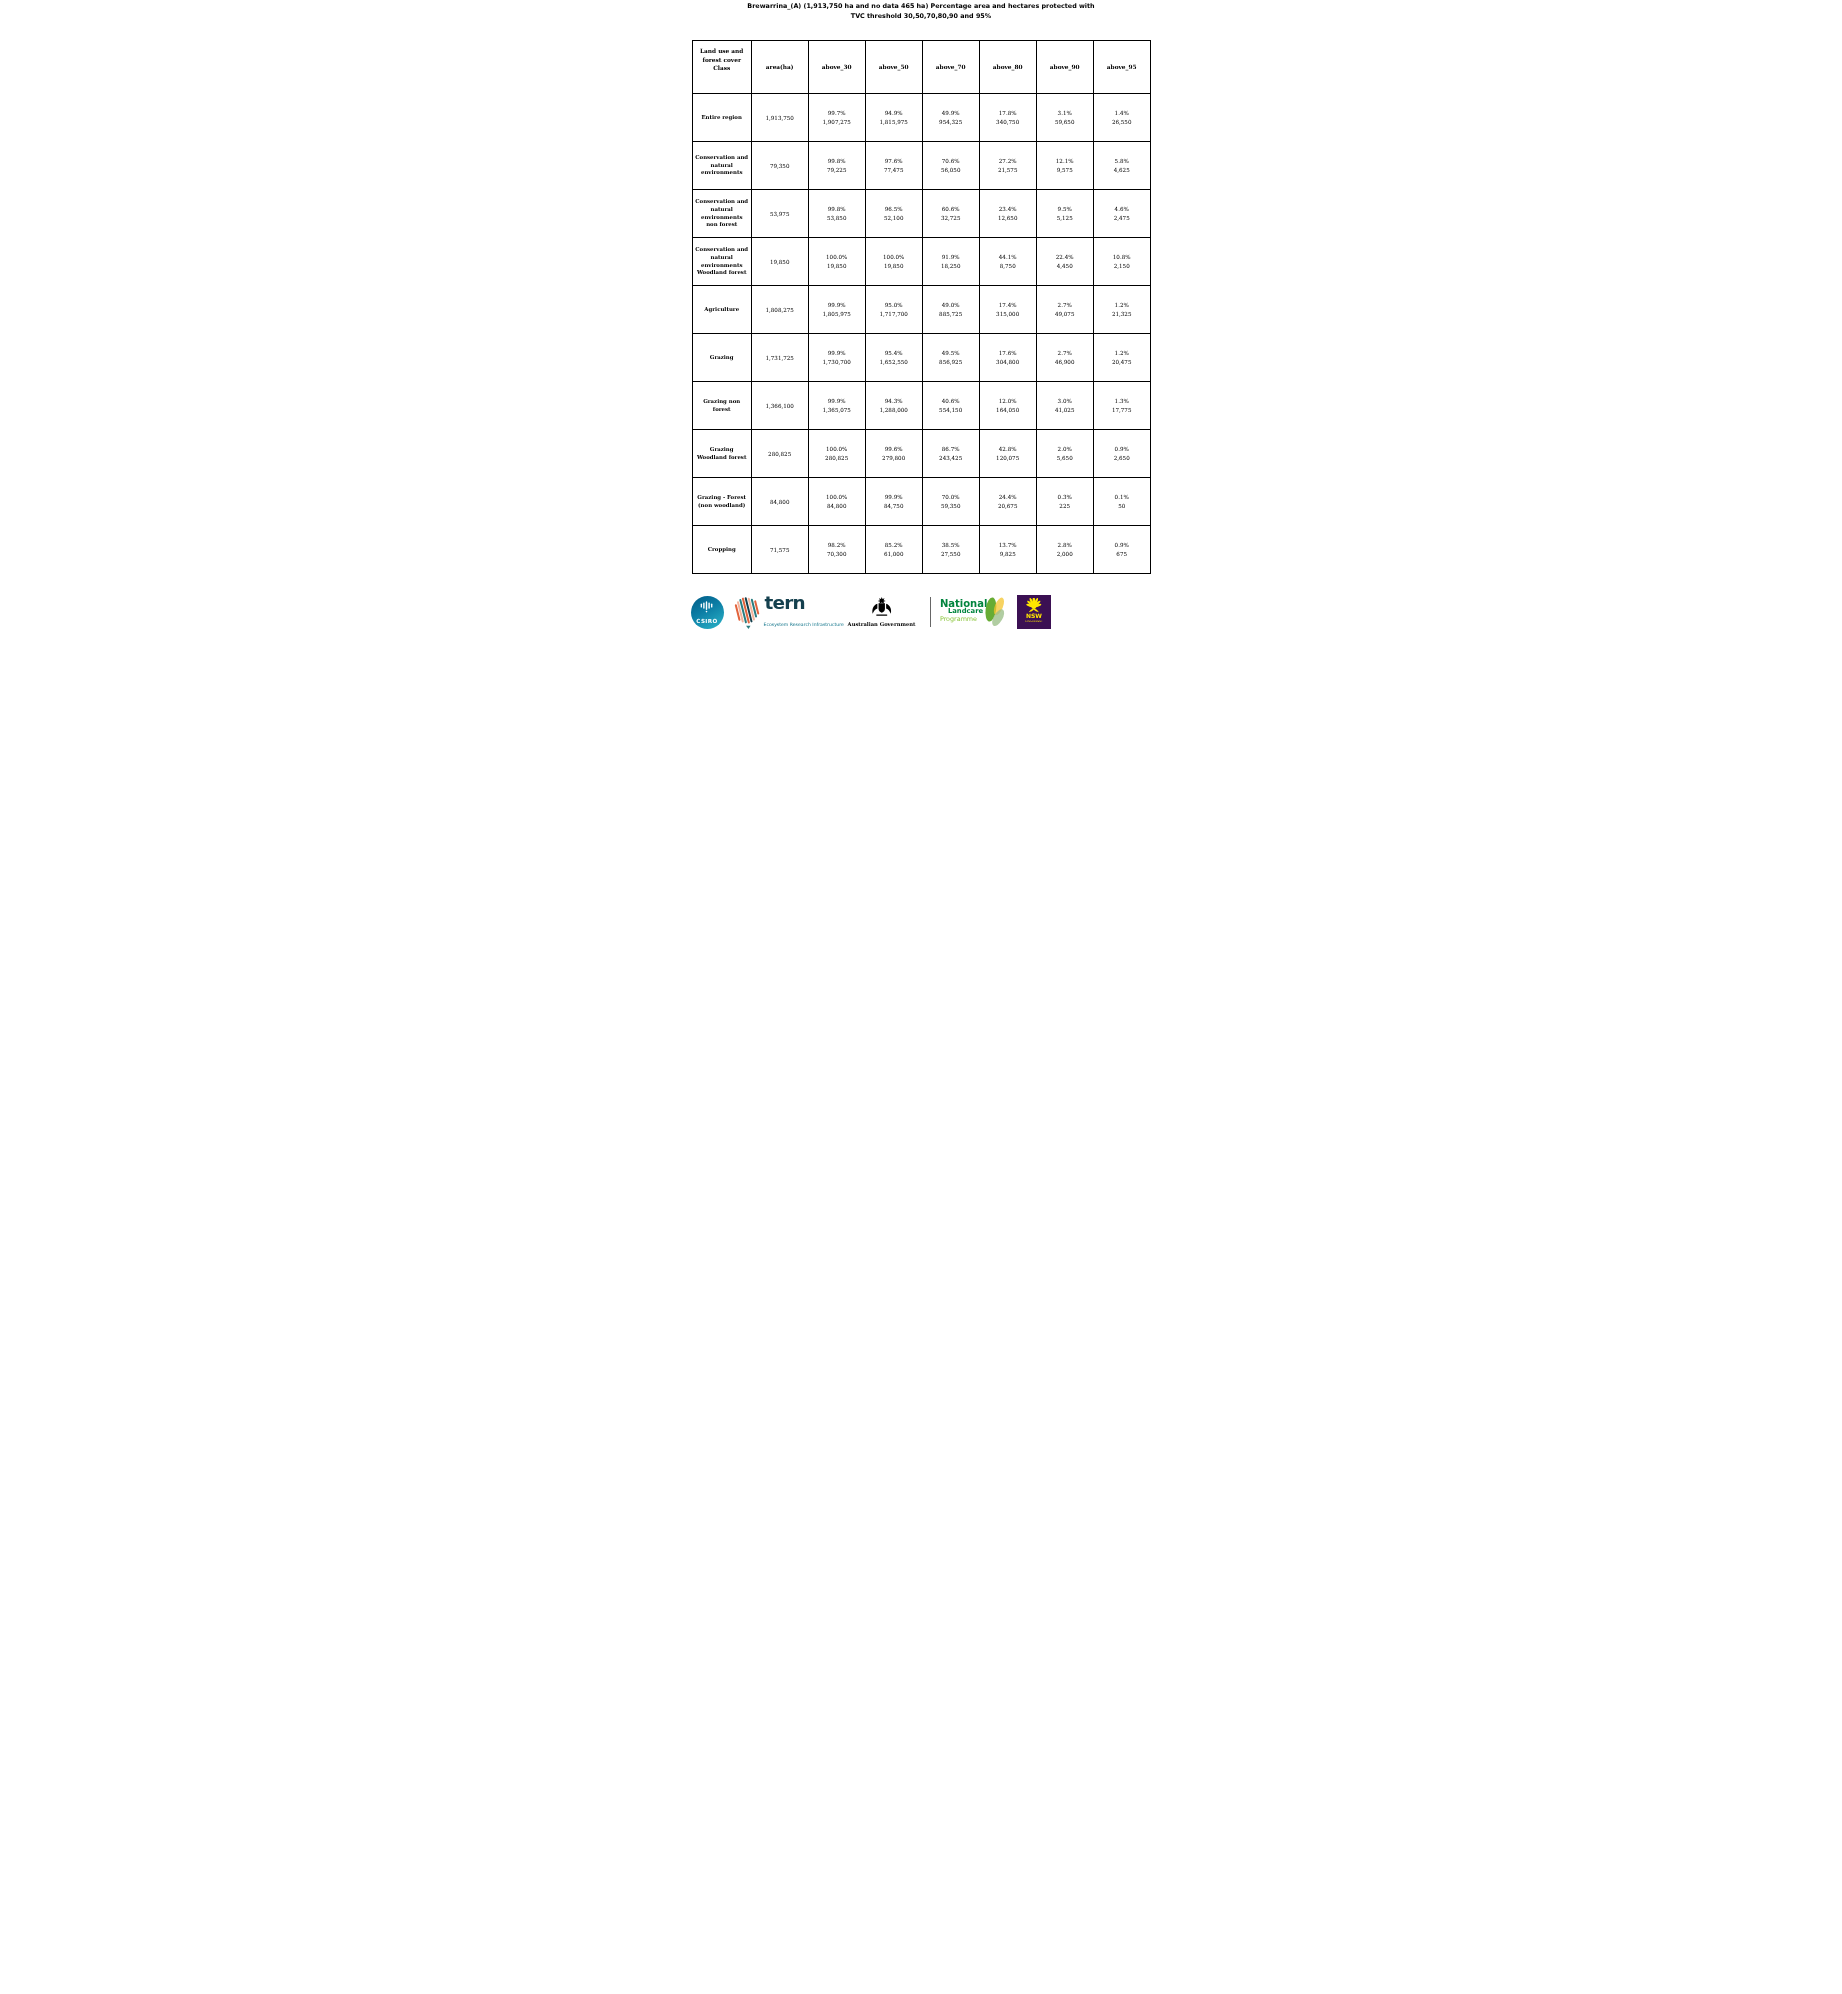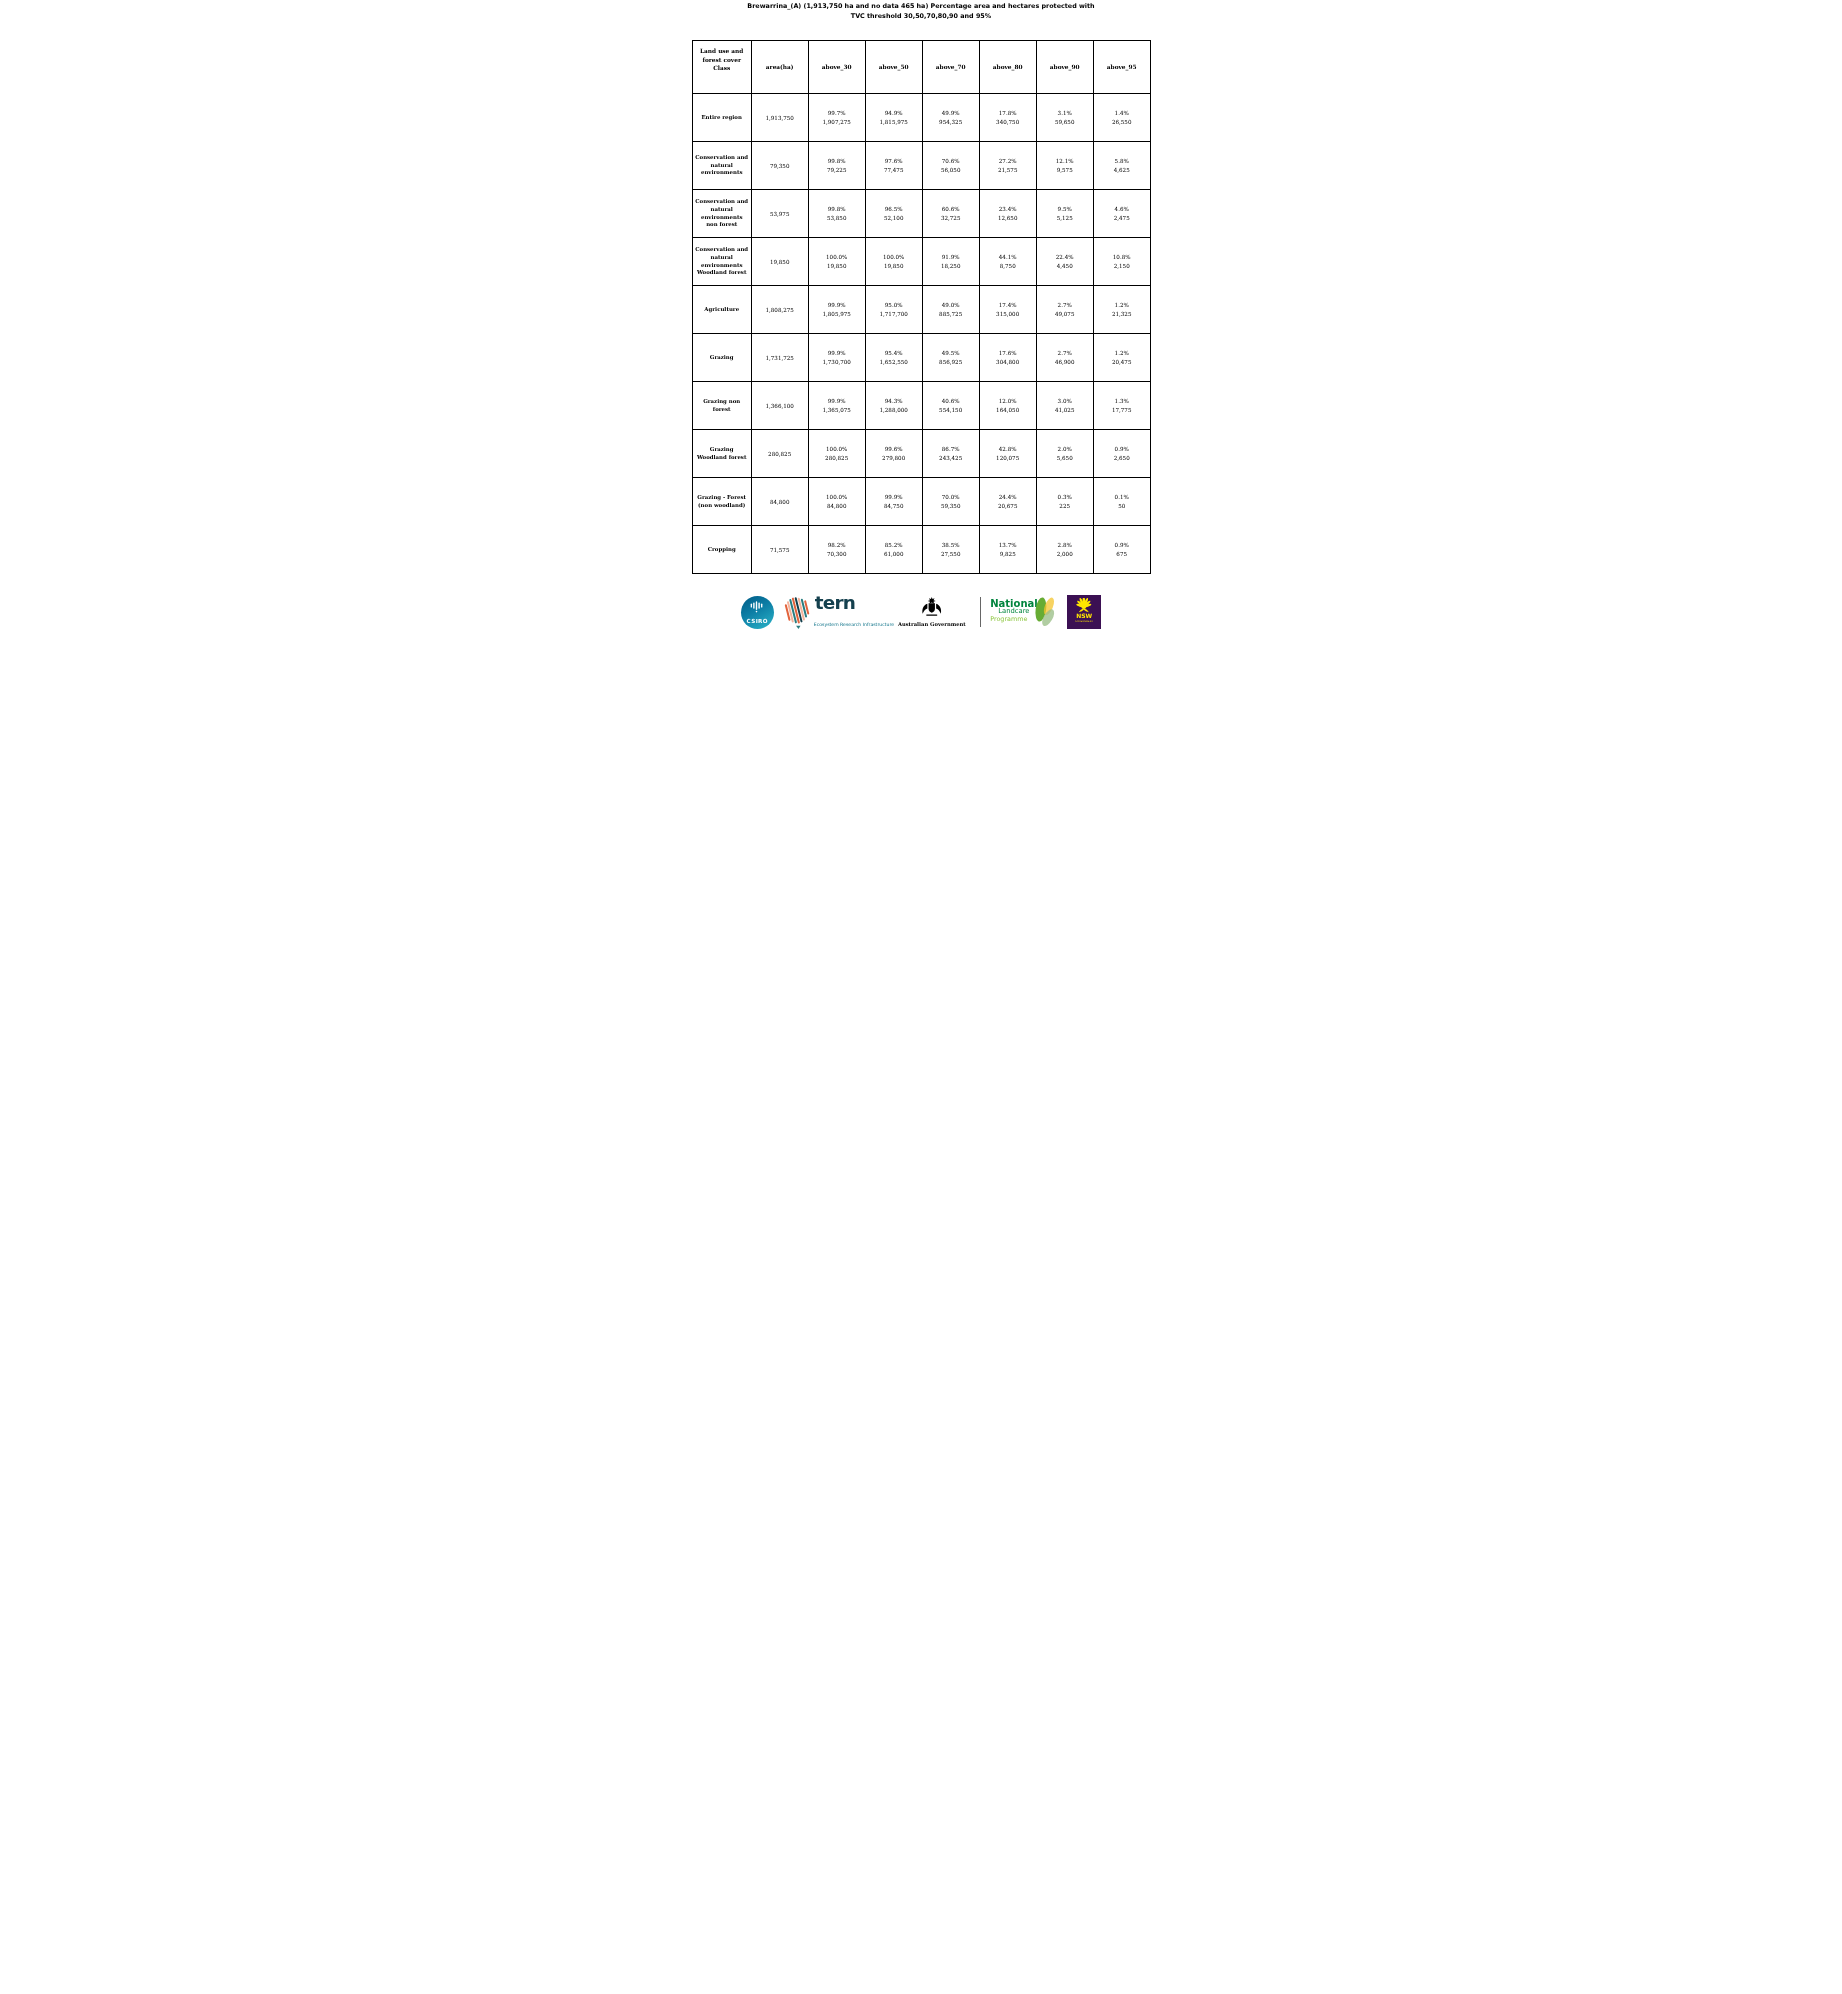--- a/index.html
+++ b/index.html
@@ -14,21 +14,21 @@
   .data th, .data td { border:0.4px solid #000; }
   .data tr.hdr th { border-top:1.2px solid #000; border-bottom:1.2px solid #000; height:53px;
                     font-size:5.8px; font-weight:bold; text-align:center; vertical-align:middle;
                     padding:0 2.4px; background:#fff; }
   .data tr.hdr th.first { vertical-align:top; padding-top:6.4px; line-height:1.4; }
   .data td { height:48px; border-bottom:0.8px solid #000; text-align:center; vertical-align:middle;
              font-size:5.6px; padding:0 2px; background:#fff; }
   .data td.cls { font-weight:bold; font-size:5.4px; line-height:1.4; }
   .pct, .ha { display:block; line-height:8.4px; }
 
-  .logos { position:absolute; top:595px; left:0; width:100%; display:flex; justify-content:center;
+  .logos { position:absolute; top:595px; left:0; width:100%; display:flex; justify-content:flex-start;
            align-items:center; gap:10px; font-family:"DejaVu Sans", sans-serif; }
 
   .csiro { width:33px; height:33px; border-radius:50%; flex:0 0 auto; position:relative;
            background:linear-gradient(150deg,#005b86 0%,#0d7fa6 45%,#2cb5c8 100%); }
   .csiro svg { position:absolute; top:4.8px; left:50%; transform:translateX(-50%); }
   .csiro .lbl { position:absolute; bottom:4.4px; width:100%; text-align:center; color:#fff;
                 font-weight:bold; font-size:5.6px; letter-spacing:0.4px; }
 
   .tern { position:relative; width:100px; height:34px; flex:0 0 auto; }
   .tern .map { position:absolute; left:0; top:0; }
@@ -37,21 +37,21 @@
   .tern .tag { position:absolute; left:30px; bottom:2.4px; font-size:4.6px; color:#0f7389; white-space:nowrap; }
 
   .ausgov { width:76px; display:flex; flex-direction:column; align-items:center; gap:0.8px; flex:0 0 auto; }
   .ausgov .lbl { font-family:"DejaVu Serif", serif; font-weight:bold; font-size:5.2px; white-space:nowrap; color:#000; }
 
   .vdiv { width:0.4px; height:30px; background:#666; flex:0 0 auto; }
 
   .landcare { position:relative; width:67px; height:34px; flex:0 0 auto; }
   .landcare span { position:absolute; left:0; }
   .landcare .t1 { top:3.2px;  font-weight:bold; font-size:10px; color:#00843d; }
-  .landcare .t2 { top:11.6px; font-weight:normal; font-size:6.8px; color:#00843d;padding-left:8px; }
+  .landcare .t2 { top:11.6px; font-weight:bold; font-size:6.8px; color:#00843d;padding-left:8px; }
   .landcare .t3 { top:20.3px; font-size:6.4px; color:#8cc63e; }
   .landcare svg { position:absolute; right:0; top:0; }
 
   .nsw { width:34px; height:34px; background:#3b1053; flex:0 0 auto; display:flex;
          flex-direction:column; align-items:center; padding-top:2.8px; }
   .nsw .lbl { color:#ffe600; font-weight:bold; font-size:6px; line-height:6px; margin-top:0; }
   .nsw .sub { color:#ffe600; font-size:2.2px; letter-spacing:0.2px; margin-top:0.8px; }
 </style>
 </head>
 <body>

